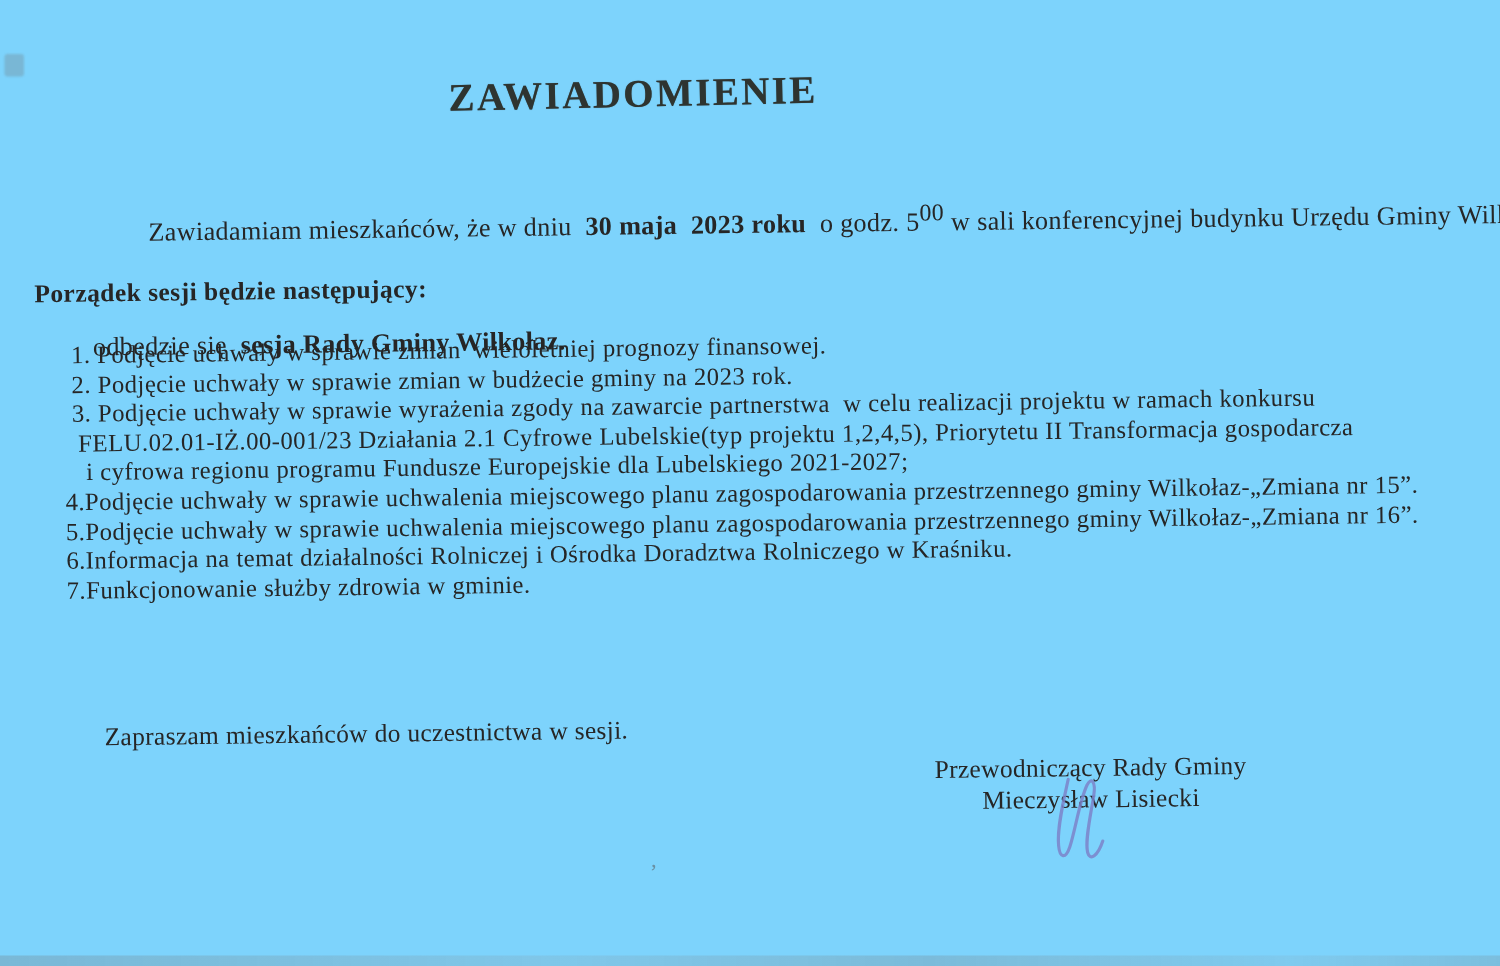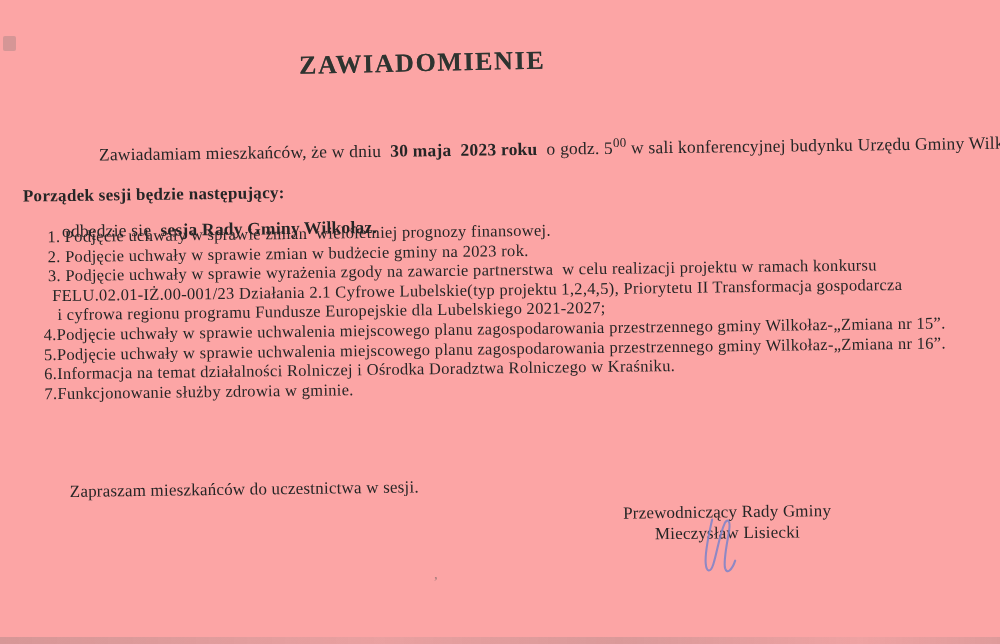--- a/index.html
+++ b/index.html
@@ -11,21 +11,21 @@
     width: 1000px;
     height: 644px;
     position: relative;
     overflow: hidden;
     font-family: "Liberation Serif", "DejaVu Serif", serif;
     color: #262626;
   }
   .page {
     position: absolute;
     inset: 0;
-    background: #fca5a5;
+    background: #7dd3fc;
   }
   
   .tilt {
     position: absolute;
     inset: 0;
     transform: rotate(-0.75deg);
     transform-origin: 60px 130px;
   }
   .doc-title {
     position: absolute;
@@ -45,21 +45,21 @@
     left: 24px;
     top: 117px;
     font-size: 17.5px;
     letter-spacing: 0.2px;
     line-height: 25.5px;
   }
   .line { white-space: pre; }
   .intro .first-line { padding-left: 38px; }
   .b { font-weight: bold; }
   sup.sup {
-    font-size: 13px;
+    font-size: 16px;
     vertical-align: super;
     line-height: 0;
   }
   .agenda-heading {
     position: absolute;
     left: 22px;
     top: 186px;
     font-size: 17px;
     font-weight: bold;
     letter-spacing: 0.3px;

